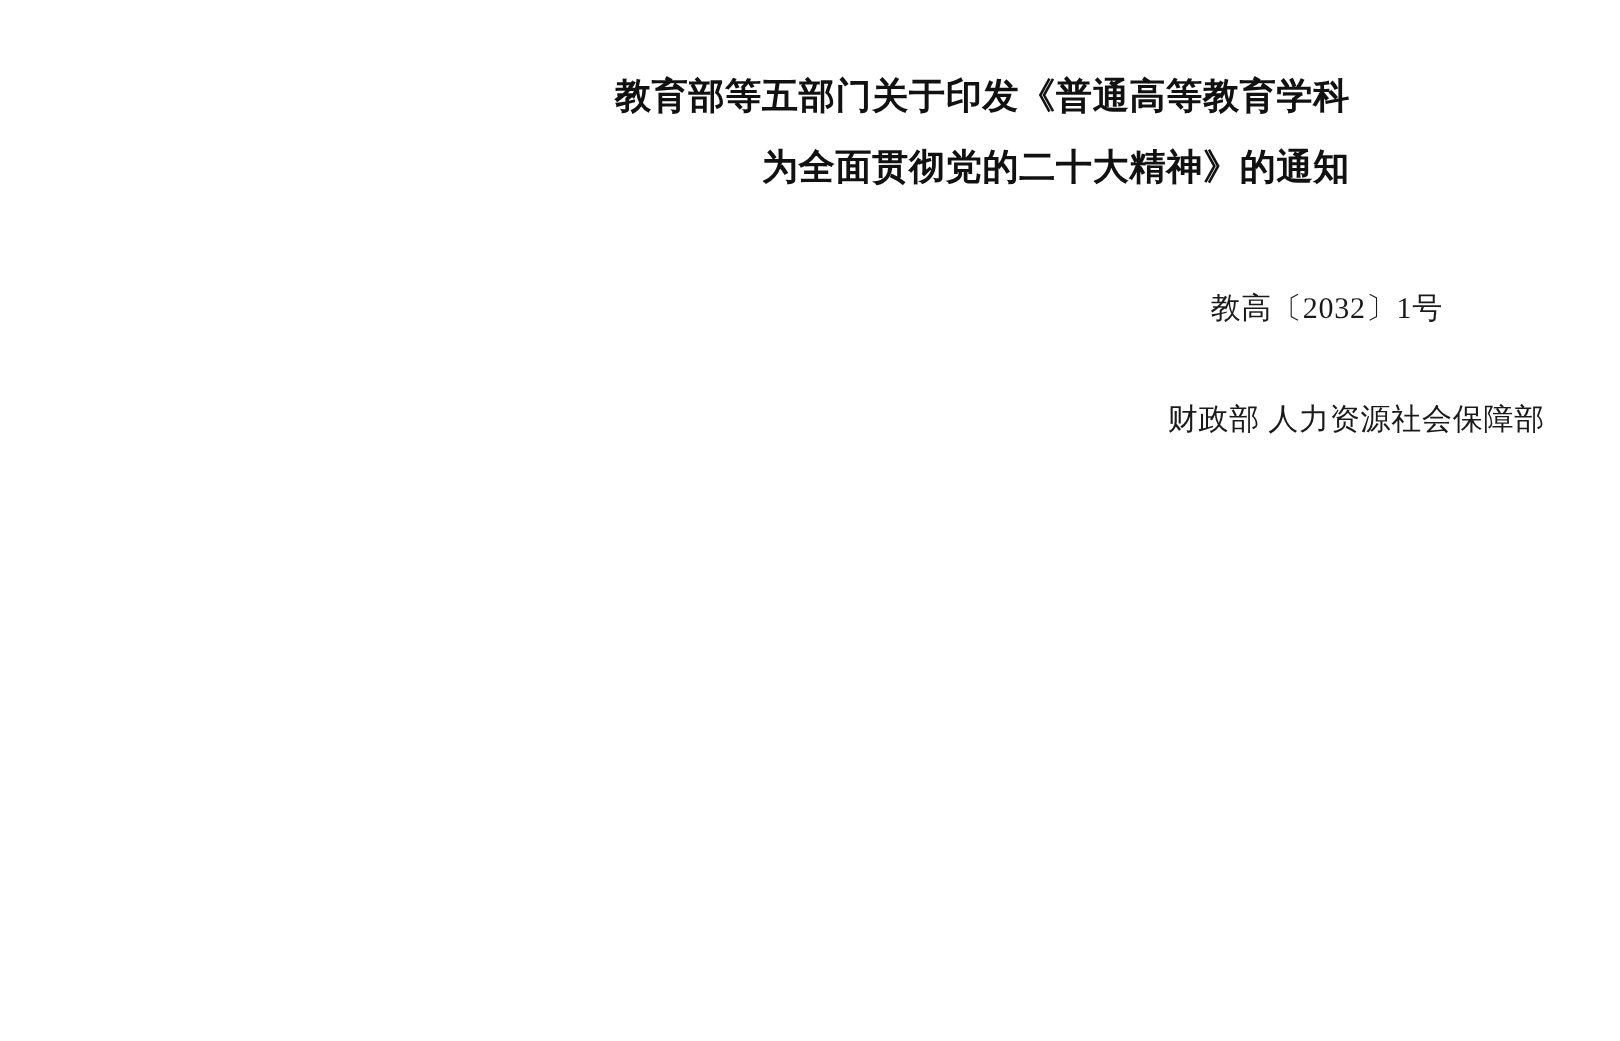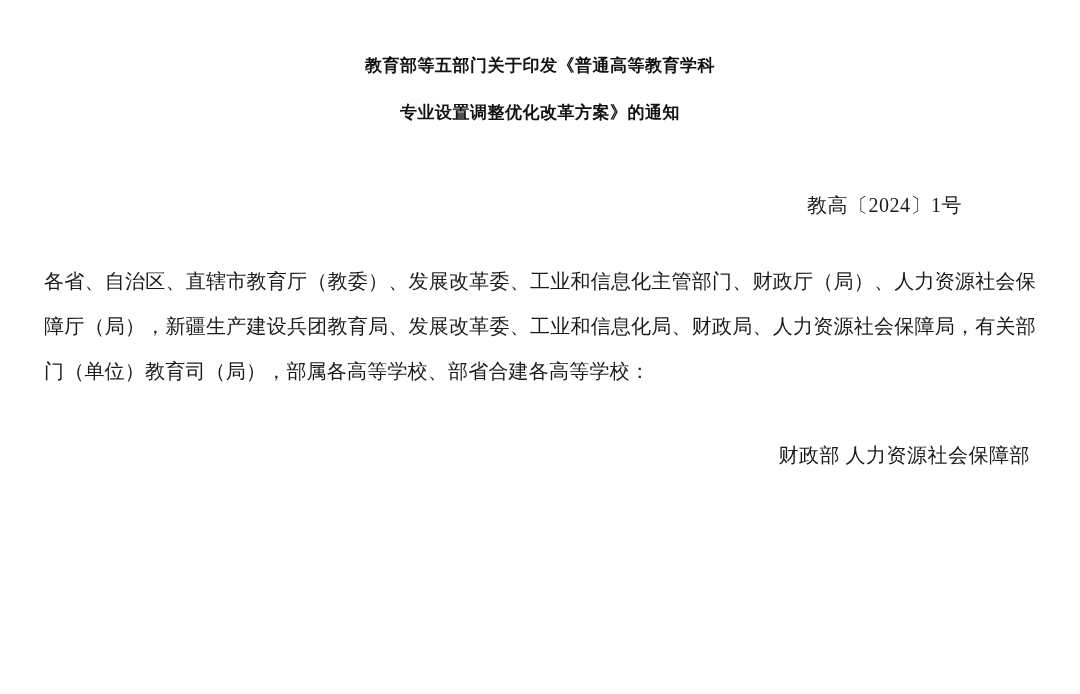--- a/index.html
+++ b/index.html
@@ -15,22 +15,22 @@
     overflow: hidden;
   }
   .page {
     position: relative;
     width: 1080px;
     height: 694px;
     box-sizing: border-box;
     padding: 30px 40px 0 40px;
   }
   .doc-title {
-    text-align: center;
-    font-size: 17px;
+    text-align: right;
+    font-size: 24px;
     font-weight: bold;
     line-height: 47px;
     letter-spacing: 0.5px;
     color: #111111;
     margin: 12px auto 0 auto;
     width: 720px;
   }
   .doc-title .line {
     display: block;
   }
@@ -79,25 +79,24 @@
     margin-top: 26px;
   }
 </style>
 </head>
 <body>
 
 <div class="page">
 
   <div class="doc-title">
     <span class="line">教育部等五部门关于印发《普通高等教育学科</span>
-    <span class="line">专业设置调整优化改革方案》的通知</span>
+    <span class="line">为全面贯彻党的二十大精神》的通知</span>
   </div>
 
-  <div class="doc-number">教高〔2024〕1号</div>
+  <div class="doc-number">教高〔2032〕1号</div>
 
-  <div class="recipients">各省、自治区、直辖市教育厅（教委）、发展改革委、工业和信息化主管部门、财政厅（局）、人力资源社会保障厅（局），新疆生产建设兵团教育局、发展改革委、工业和信息化局、财政局、人力资源社会保障局，有关部门（单位）教育司（局），部属各高等学校、部省合建各高等学校：</div>
 
 
   <div class="signature">
     <span class="sig-line second">财政部 人力资源社会保障部</span>
   </div>
 
 </div>
 
 </body></html>

